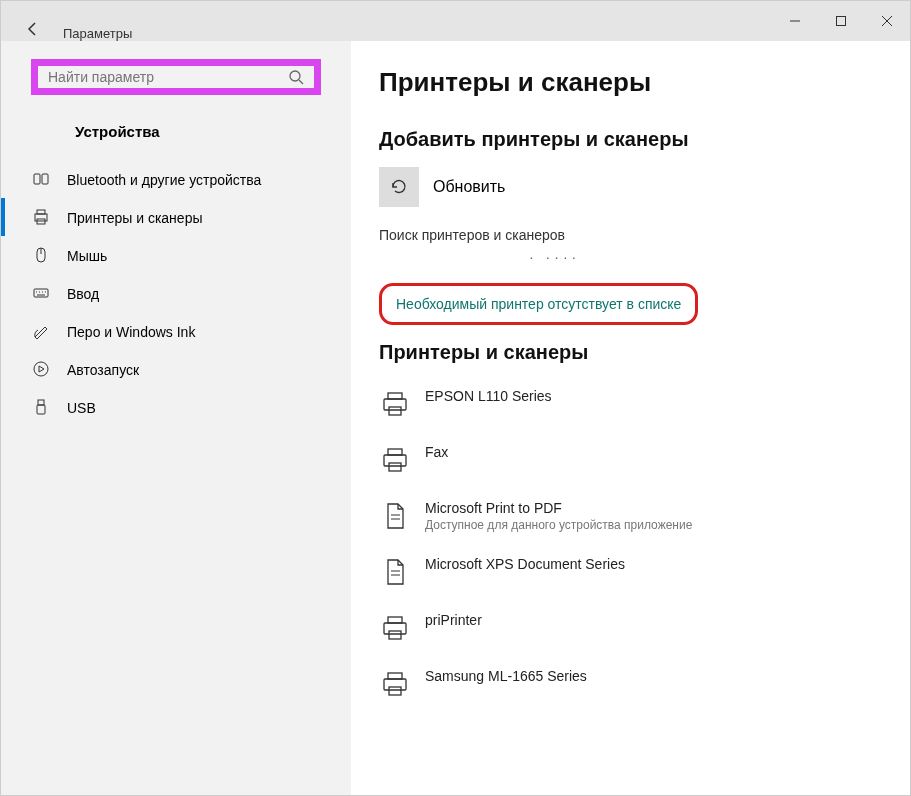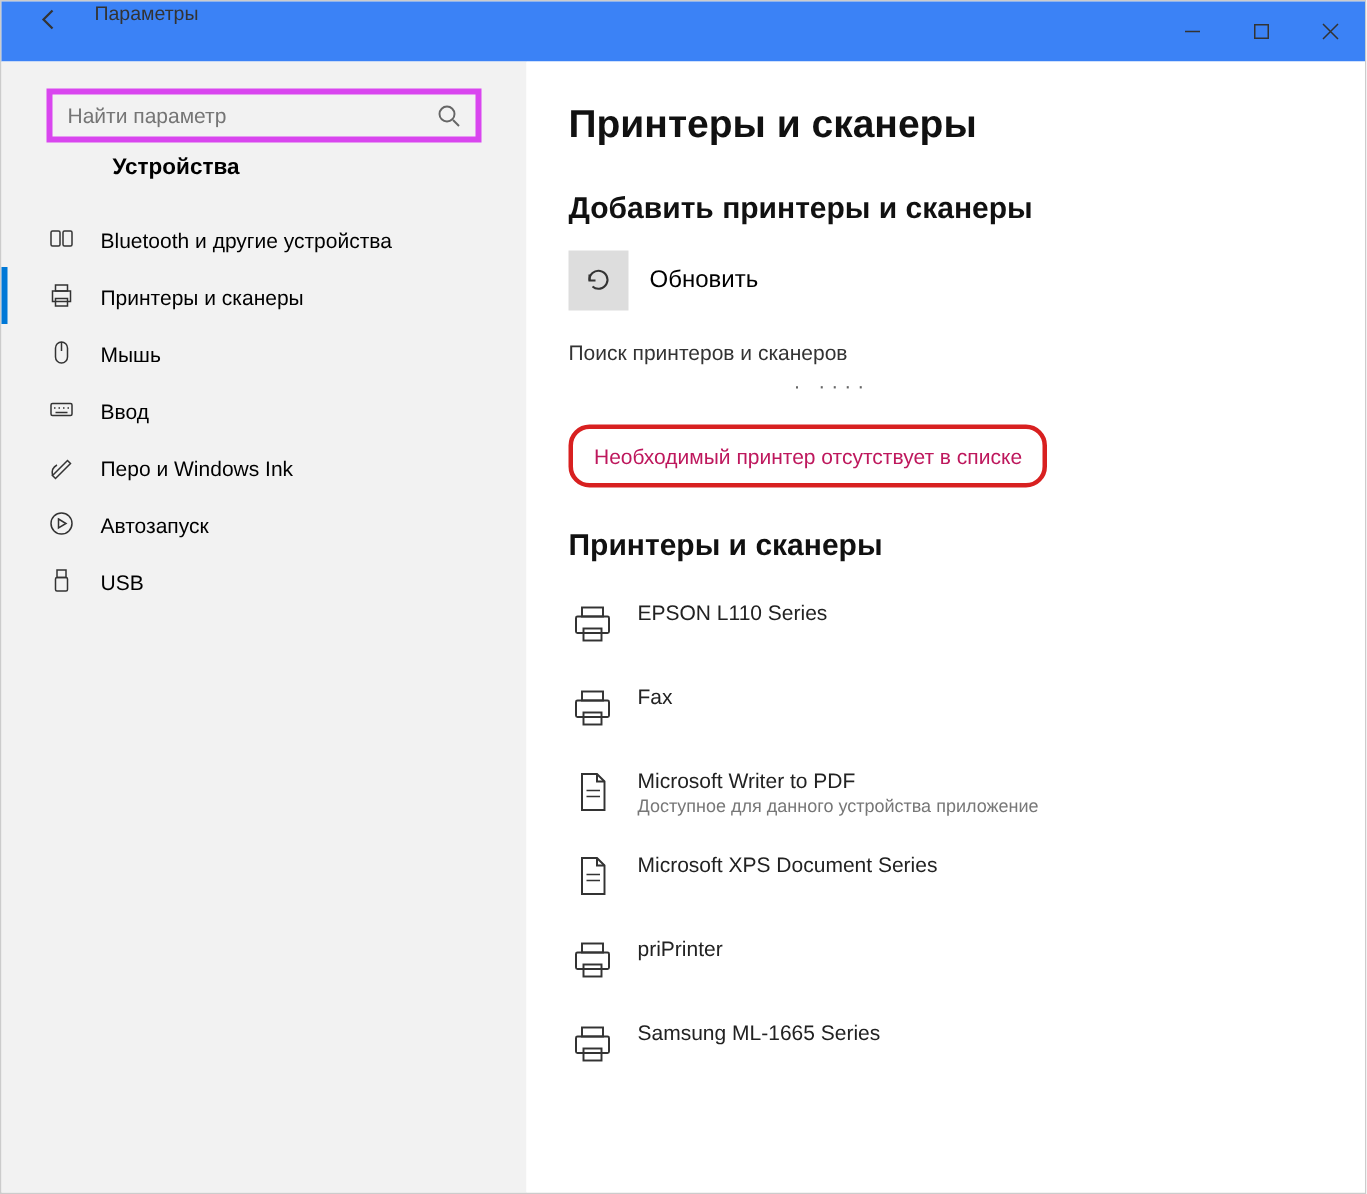--- a/index.html
+++ b/index.html
@@ -1,40 +1,40 @@
 <!DOCTYPE html>
 <html><head>
 <meta charset="utf-8">
 <style>
 * { margin:0; padding:0; box-sizing:border-box; font-family:'Segoe UI',Tahoma,sans-serif; }
 html,body { width:911px; height:796px; overflow:hidden; }
 .window { width:100%; height:100%; background:#fff; position:relative; border:1px solid #ccc; }
-.titlebar { height:40px; display:flex; align-items:flex-start; padding:0 0 0 20px; background:#3b82f6; }
+.titlebar { height:40px; display:flex; align-items:flex-end; padding:0 0 0 20px; background:#e5e5e5; }
 .back-btn { width:24px; height:24px; display:flex; align-items:center; justify-content:center; margin-right:18px; cursor:pointer; }
 .title { font-size:13px; color:#333; }
 .win-ctrl { position:absolute; top:0; right:0; display:flex; }
 .win-ctrl div { width:46px; height:40px; display:flex; align-items:center; justify-content:center; cursor:pointer; }
 .body { display:flex; height:calc(100% - 40px); }
 .sidebar { width:350px; background:#f2f2f2; padding:18px 30px 0 30px; }
 .main { flex:1; background:#fff; padding:26px 0 0 28px; overflow:auto; }
 .home-row { display:flex; align-items:center; gap:14px; margin-bottom:18px; font-size:14px; cursor:pointer; }
-.search { height:36px; border:4px solid #d946ef; display:flex; align-items:center; padding:0 10px; margin-bottom:8px; }
+.search { height:36px; border:7px solid #d946ef; display:flex; align-items:center; padding:0 10px; margin-bottom:28px; }
 .search input { border:none; outline:none; background:transparent; flex:1; font-size:14px; color:#555; }
 .sb-head { font-size:15px; font-weight:600; margin-bottom:20px; padding-left:0;margin-left:44px; }
 .side-item { display:flex; align-items:flex-end; gap:16px; padding:10px 0 10px 0; font-size:14px; cursor:pointer; position:relative; }
 .side-item.active::before { content:""; position:absolute; left:-30px; top:0; bottom:0; width:4px; background:#0078d7; }
 .side-item.active { font-weight:400; }
 .icon-box { width:20px; display:flex; justify-content:center; }
 h1.page-title { font-size:26px; font-weight:600; margin-bottom:30px; color:#111; }
 h2.section-title { font-size:20px; font-weight:600; margin-bottom:16px; color:#111; }
 .refresh-row { display:flex; align-items:center; gap:14px; margin-bottom:20px; cursor:pointer; }
 .refresh-btn { width:40px; height:40px; background:#ddd; display:flex; align-items:center; justify-content:center; }
 .status-label { font-size:14px; color:#333; margin-bottom:6px; }
 .dots { font-size:14px; color:#666; letter-spacing:4px; margin-left:150px; margin-bottom:18px; }
-.link-highlight { display:inline-block; padding:10px 14px; border:3px solid #d82020; border-radius:14px; color:#be185d; font-size:14px; cursor:pointer; margin-bottom:28px; }
+.link-highlight { display:inline-block; padding:10px 14px; border:3px solid #d82020; border-radius:14px; color:#0f766e; font-size:14px; cursor:pointer; margin-bottom:16px; }
 .printer-item { display:flex; align-items:flex-start; gap:14px; padding:8px 0 16px 0; cursor:pointer; }
 .printer-icon { width:32px; height:32px; flex-shrink:0; display:flex; align-items:center; justify-content:center; }
 .printer-name { font-size:14px; color:#222; }
 .printer-sub { font-size:12px; color:#777; margin-top:2px; }
 svg { display:block; }
 </style>
 </head>
 <body>
 
 <div class="window">
@@ -192,21 +192,21 @@
       <div class="printer-item">
         <div class="printer-icon">
             <svg width="30" height="30" viewBox="0 0 30 30">
               <path d="M8 3 H18 L23 8 V27 H8 Z" stroke="#333" fill="none" stroke-width="1.3"></path>
               <path d="M18 3 V8 H23" stroke="#333" fill="none" stroke-width="1.3"></path>
               <line x1="11" y1="14" x2="20" y2="14" stroke="#333"></line>
               <line x1="11" y1="18" x2="20" y2="18" stroke="#333"></line>
             </svg>
           </div>
         <div>
-            <div class="printer-name">Microsoft Writer to PDF</div>
+            <div class="printer-name">Microsoft Print to PDF</div>
             <div class="printer-sub">Доступное для данного устройства приложение</div>
           </div>
       </div>
       <div class="printer-item">
         <div class="printer-icon">
             <svg width="30" height="30" viewBox="0 0 30 30">
               <path d="M8 3 H18 L23 8 V27 H8 Z" stroke="#333" fill="none" stroke-width="1.3"></path>
               <path d="M18 3 V8 H23" stroke="#333" fill="none" stroke-width="1.3"></path>
               <line x1="11" y1="14" x2="20" y2="14" stroke="#333"></line>
               <line x1="11" y1="18" x2="20" y2="18" stroke="#333"></line>

